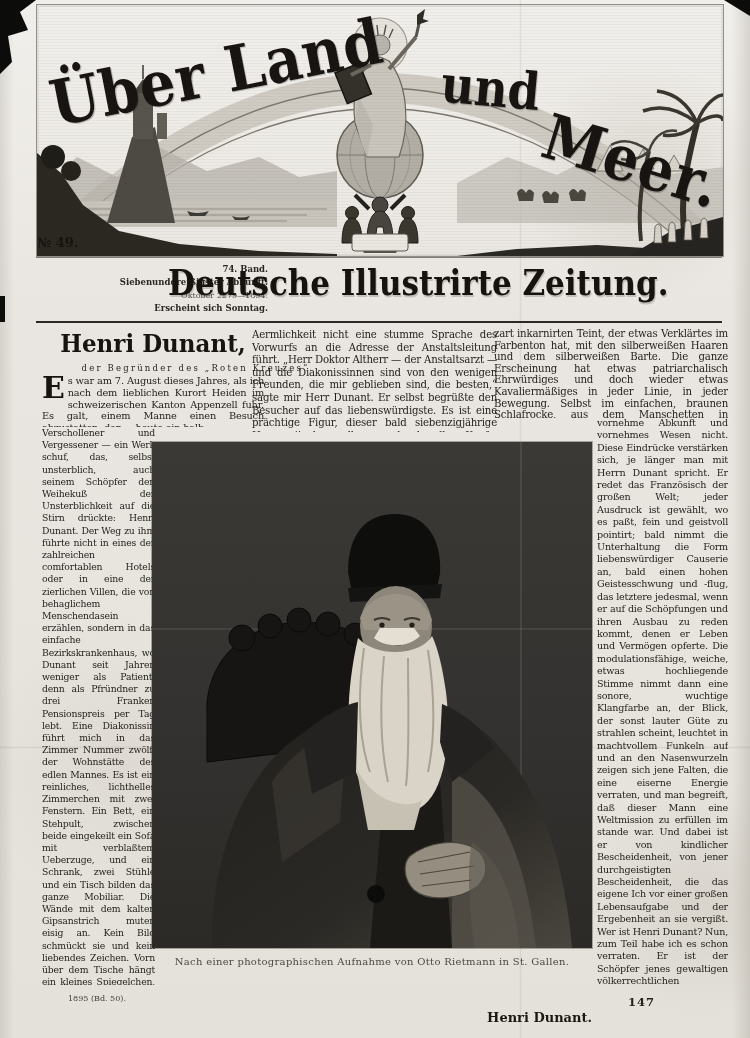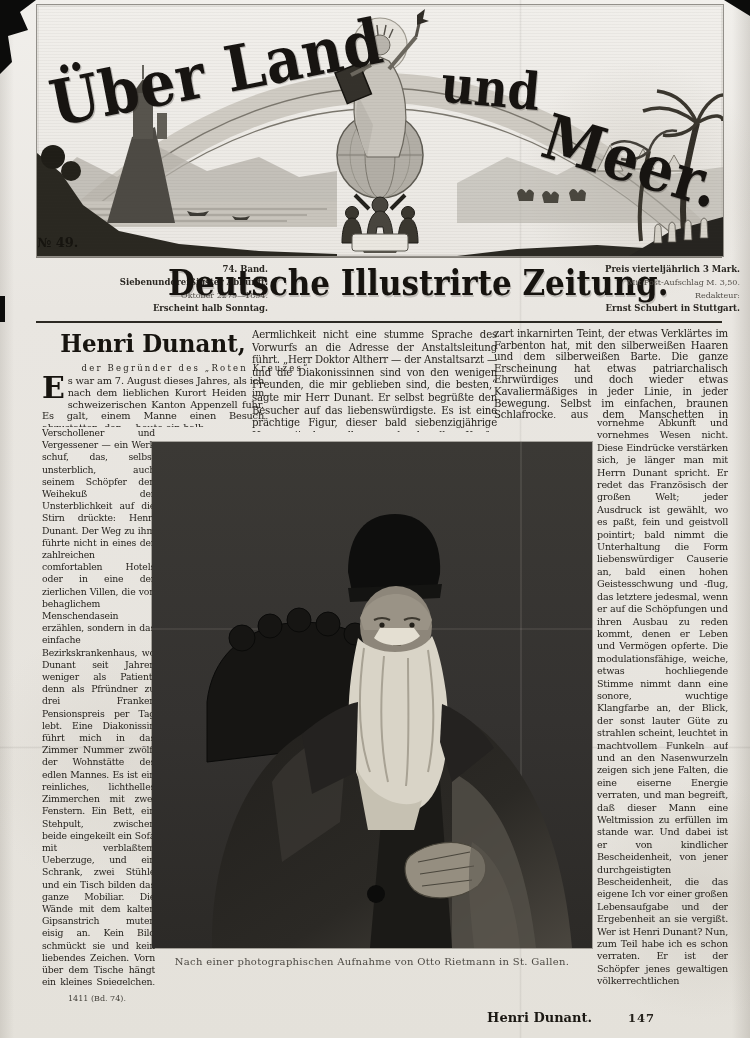--- a/index.html
+++ b/index.html
@@ -60,21 +60,21 @@
 
   
   .photo{position:absolute;left:152px;top:442px;width:440px;height:506px;box-shadow:0 0 0 1px rgba(40,36,30,.35);}
   .cap-credit{position:absolute;left:152px;top:956px;width:440px;text-align:center;
     font-size:10px;color:#4c4943;letter-spacing:.3px;}
   .cap-title{position:absolute;left:152px;top:974px;width:440px;text-align:right;
     font-size:13px;font-weight:bold;color:#1b1813;margin-top:36px;}
 
   
   .foot-left{position:absolute;left:68px;top:994px;font-size:8px;color:#45423c;}
-  .page-num{position:absolute;left:628px;top:995px;font-size:11.5px;font-weight:bold;letter-spacing:1px;color:#26231d;margin-top:16px;}
+  .page-num{position:absolute;left:628px;top:995px;font-size:11.5px;font-weight:bold;letter-spacing:1px;color:#26231d;}
 </style>
 </head>
 <body>
 
 <div class="page">
 
   <div class="art art-tl1"></div>
   <div class="art art-tr1"></div>
   <div class="art art-l1"></div>
   <div class="crease-v" style="left:519px"></div>
@@ -187,29 +187,23 @@
     <div class="mh-word mh-w3">Meer.</div>
     <div class="issue">№ 49.</div>
   </div>
 
   <div class="rule-thin" style="top:257px"></div>
 
   <div class="pub-left">
     <div class="b">74. Band.</div>
     <div class="b">Siebenunddreißigster Abkunft.</div>
     <div class="f">Oktober 2279—1894.</div>
-    <div class="b">Erscheint halb Sonntag.</div>
+    <div class="b">Erscheint sich Sonntag.</div>
   </div>
   <div class="pub-center">Deutsche Illustrirte Zeitung.</div>
-  <div class="pub-right">
-    <div class="b">Preis vierteljährlich 3 Mark.</div>
-    <div class="f">Mit Post-Aufschlag M. 3,50.</div>
-    <div class="f">Redakteur:</div>
-    <div class="b">Ernst Schubert in Stuttgart.</div>
-  </div>
 
   <div class="rule-heavy" style="top:321px"></div>
 
   <div class="art-title">Henri Dunant,</div>
   <div class="art-sub">der Begründer des „Roten Kreuzes“.</div>
 
   <div class="ftext c1top">
     <span class="dropcap">E</span><span>s war am 7. August dieses Jahres, als ich nach dem lieblichen Kurort Heiden im schweizerischen Kanton Appenzell fuhr. Es galt, einem Manne einen Besuch abzustatten, der — heute ein halb</span>
   </div>
   <div class="ftext c1side">Verschollener und Vergessener — ein Werk schuf, das, selbst unsterblich, auch seinem Schöpfer den Weihekuß der Unsterblichkeit auf die Stirn drückte: Henri Dunant. Der Weg zu ihm führte nicht in eines der zahlreichen comfortablen Hotels oder in eine der zierlichen Villen, die von behaglichem Menschendasein erzählen, sondern in das einfache Bezirkskrankenhaus, wo Dunant seit Jahren weniger als Patient, denn als Pfründner zu drei Franken Pensionspreis per Tag lebt. Eine Diakonissin führt mich in das Zimmer Nummer zwölf, der Wohnstätte des edlen Mannes. Es ist ein reinliches, lichthelles Zimmerchen mit zwei Fenstern. Ein Bett, ein Stehpult, zwischen beide eingekeilt ein Sofa mit verblaßtem Ueberzuge, und ein Schrank, zwei Stühle und ein Tisch bilden das ganze Mobiliar. Die Wände mit dem kalten Gipsanstrich muten eisig an. Kein Bild schmückt sie und kein liebendes Zeichen. Vorn über dem Tische hängt ein kleines Spiegelchen, wie man sie in Dienstbotenkammern findet, neben dem Bette ein Thermometer und an der Thüre die „Hausordnung“. Nun muß ich hier gleich beifügen, daß diese</div>
@@ -278,16 +272,16 @@
 
       <circle cx="224" cy="452" r="9" fill="#0c0c0b"></circle>
 
       <path d="M320 400 C 346 416 362 450 368 506 L 322 506 C 318 468 314 430 320 400 Z" fill="#5b574e" opacity="0.6"></path>
     </svg>
   </div>
 
   <div class="cap-credit">Nach einer photographischen Aufnahme von Otto Rietmann in St. Gallen.</div>
   <div class="cap-title">Henri Dunant.</div>
 
-  <div class="foot-left">1411 (Bd. 74).</div>
+  <div class="foot-left">1895 (Bd. 50).</div>
   <div class="page-num">147</div>
 
 </div>
 
 </body></html>

